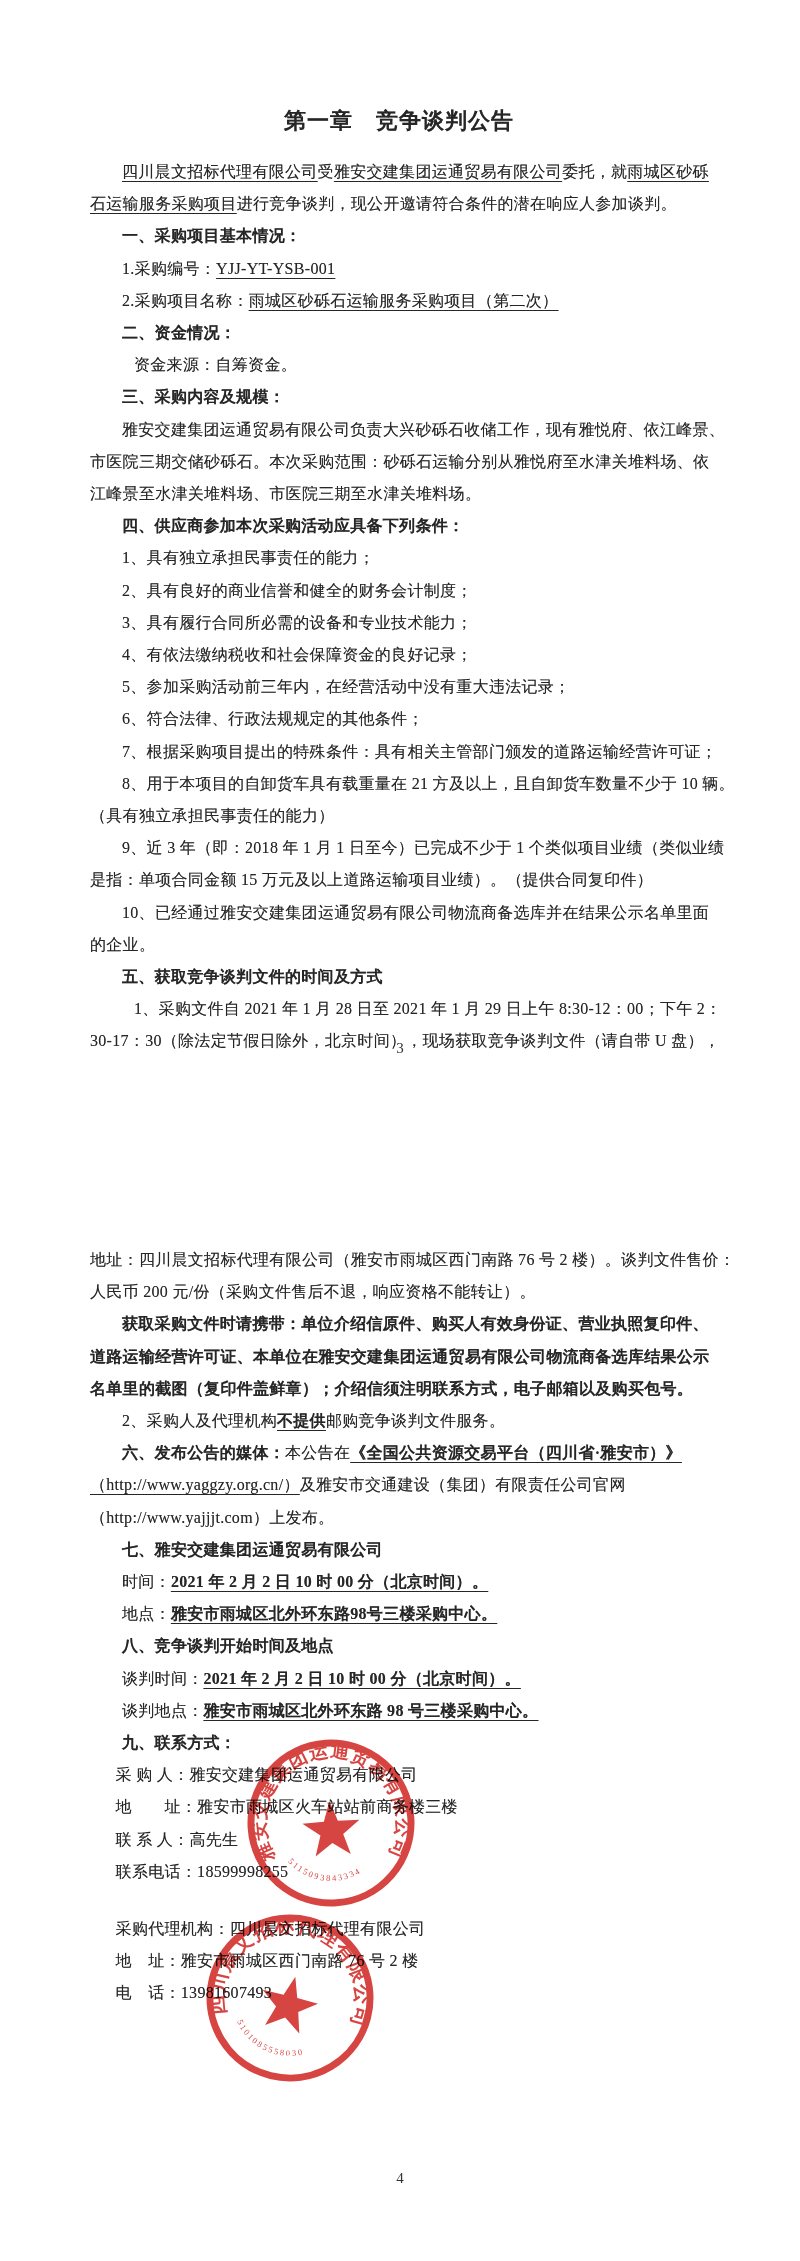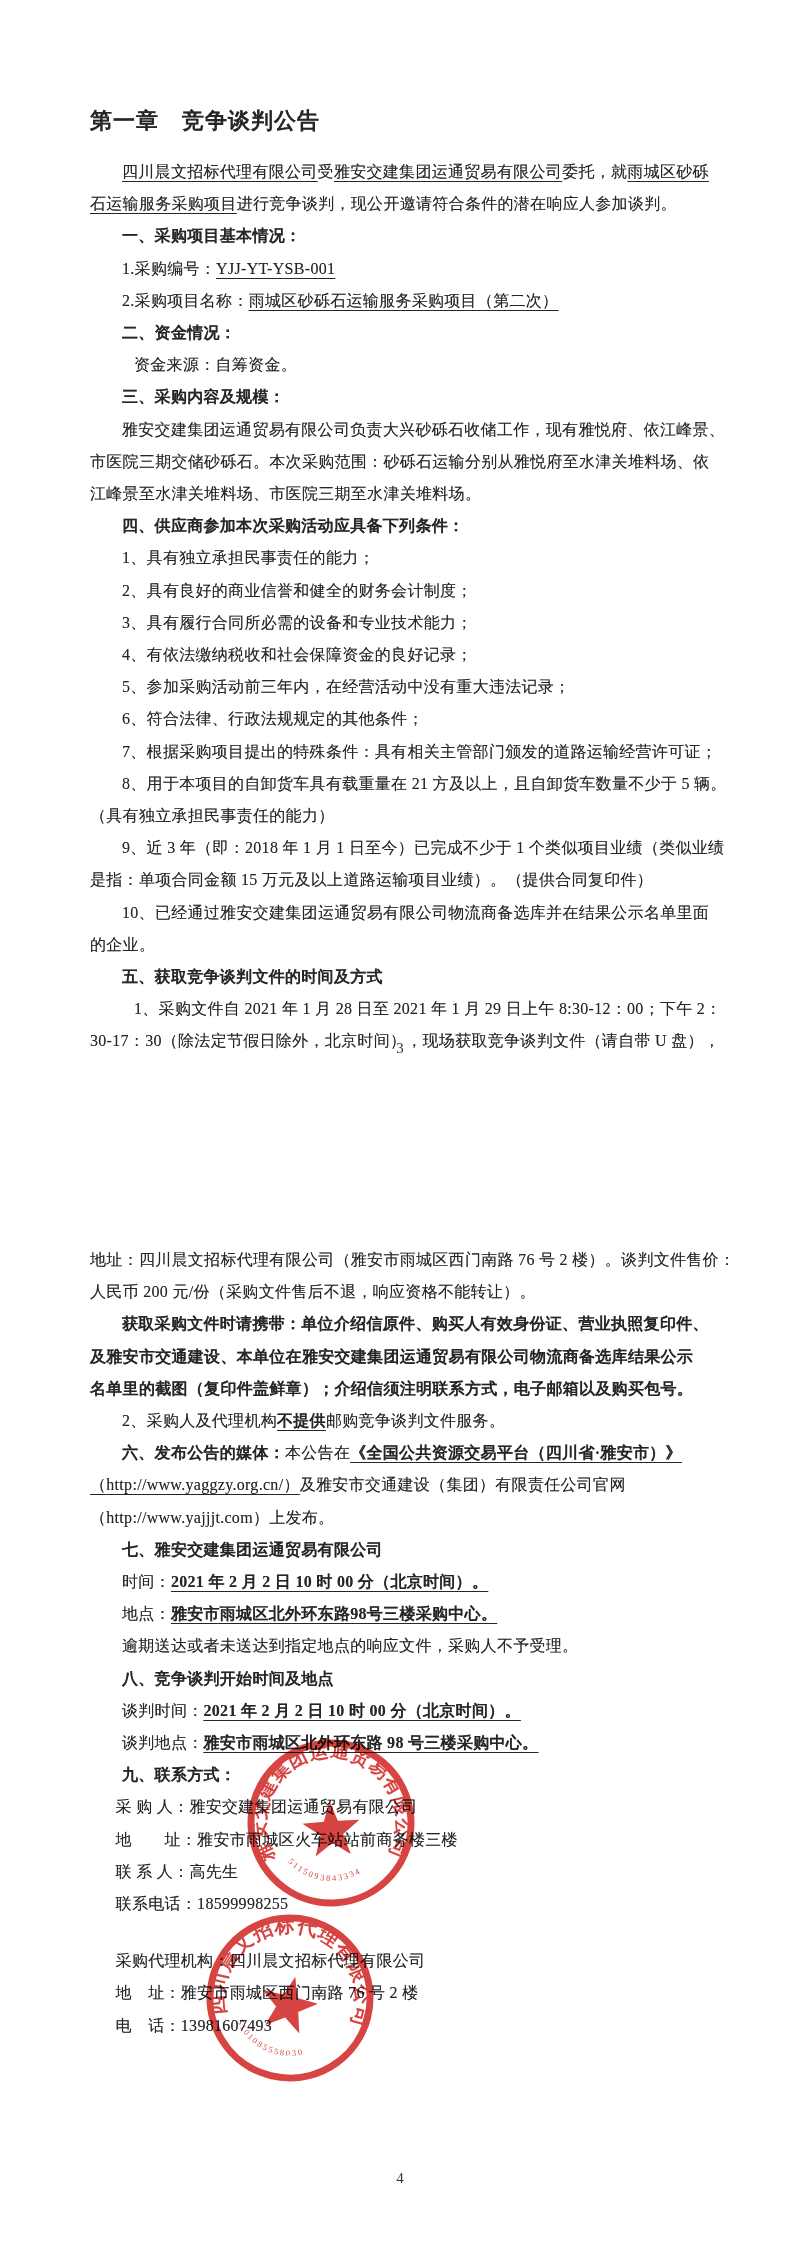--- a/index.html
+++ b/index.html
@@ -15,21 +15,21 @@
   }
   .page-1{height:1130px;padding-top:100px;}
   .page-2{height:1131px;padding-top:114px;}
   .page-body{position:relative;}
   .line{
     font-size:16px;line-height:32.2px;letter-spacing:0.3px;
     white-space:nowrap;
     text-shadow:0 0 0.5px rgba(40,40,40,.45);
   }
   .line.title{
-    text-align:left;font-size:22px;font-weight:700;line-height:42px;
+    text-align:center;font-size:22px;font-weight:700;line-height:42px;
     margin-bottom:14px;letter-spacing:1px;font-family:Liberation Serif, serif;
   }
   .line.indent{padding-left:2em;}
   .line.indent2{padding-left:2.75em;}
   .line.contact{padding-left:1.6em;}
   .line.gap{margin-top:25px;}
   .b{font-weight:700;}
   .u{text-decoration:underline;text-underline-offset:4px;text-decoration-thickness:1px;}
   .page-number{
     position:absolute;left:0;right:0;top:1040px;text-align:center;
@@ -59,47 +59,46 @@
         <div class="line"><span class="">市医院三期交储砂砾石。本次采购范围：砂砾石运输分别从雅悦府至水津关堆料场、依</span></div>
         <div class="line"><span class="">江峰景至水津关堆料场、市医院三期至水津关堆料场。</span></div>
         <div class="line indent"><span class="b ">四、供应商参加本次采购活动应具备下列条件：</span></div>
         <div class="line indent"><span class="">1、具有独立承担民事责任的能力；</span></div>
         <div class="line indent"><span class="">2、具有良好的商业信誉和健全的财务会计制度；</span></div>
         <div class="line indent"><span class="">3、具有履行合同所必需的设备和专业技术能力；</span></div>
         <div class="line indent"><span class="">4、有依法缴纳税收和社会保障资金的良好记录；</span></div>
         <div class="line indent"><span class="">5、参加采购活动前三年内，在经营活动中没有重大违法记录；</span></div>
         <div class="line indent"><span class="">6、符合法律、行政法规规定的其他条件；</span></div>
         <div class="line indent"><span class="">7、根据采购项目提出的特殊条件：具有相关主管部门颁发的道路运输经营许可证；</span></div>
-        <div class="line indent"><span class="">8、用于本项目的自卸货车具有载重量在 21 方及以上，且自卸货车数量不少于 5 辆。</span></div>
+        <div class="line indent"><span class="">8、用于本项目的自卸货车具有载重量在 21 方及以上，且自卸货车数量不少于 10 辆。</span></div>
         <div class="line"><span class="">（具有独立承担民事责任的能力）</span></div>
         <div class="line indent"><span class="">9、近 3 年（即：2018 年 1 月 1 日至今）已完成不少于 1 个类似项目业绩（类似业绩</span></div>
         <div class="line"><span class="">是指：单项合同金额 15 万元及以上道路运输项目业绩）。（提供合同复印件）</span></div>
         <div class="line indent"><span class="">10、已经通过雅安交建集团运通贸易有限公司物流商备选库并在结果公示名单里面</span></div>
         <div class="line"><span class="">的企业。</span></div>
         <div class="line indent"><span class="b ">五、获取竞争谈判文件的时间及方式</span></div>
         <div class="line indent2"><span class="">1、采购文件自 2021 年 1 月 28 日至 2021 年 1 月 29 日上午 8:30-12：00；下午 2：</span></div>
         <div class="line"><span class="">30-17：30（除法定节假日除外，北京时间），现场获取竞争谈判文件（请自带 U 盘），</span></div>
       </div>
     <div class="page-number">3</div>
   </section>
   <section class="page page-2">
     <div class="page-body">
         <div class="line"><span class="">地址：四川晨文招标代理有限公司（雅安市雨城区西门南路 76 号 2 楼）。谈判文件售价：</span></div>
         <div class="line"><span class="">人民币 200 元/份（采购文件售后不退，响应资格不能转让）。</span></div>
         <div class="line indent"><span class="b ">获取采购文件时请携带：单位介绍信原件、购买人有效身份证、营业执照复印件、</span></div>
-        <div class="line"><span class="b ">及雅安市交通建设、本单位在雅安交建集团运通贸易有限公司物流商备选库结果公示</span></div>
+        <div class="line"><span class="b ">道路运输经营许可证、本单位在雅安交建集团运通贸易有限公司物流商备选库结果公示</span></div>
         <div class="line"><span class="b ">名单里的截图（复印件盖鲜章）；介绍信须注明联系方式，电子邮箱以及购买包号。</span></div>
         <div class="line indent"><span class="">2、采购人及代理机构</span><span class="b u">不提供</span><span class="">邮购竞争谈判文件服务。</span></div>
         <div class="line indent"><span class="b ">六、发布公告的媒体：</span><span class="">本公告在</span><span class="b u">《全国公共资源交易平台（四川省·雅安市）》</span></div>
         <div class="line"><span class="u">（http://www.yaggzy.org.cn/）</span><span class="">及雅安市交通建设（集团）有限责任公司官网</span></div>
         <div class="line"><span class="">（http://www.yajjjt.com）上发布。</span></div>
         <div class="line indent"><span class="b ">七、雅安交建集团运通贸易有限公司</span></div>
         <div class="line indent"><span class="">时间：</span><span class="b u">2021 年 2 月 2 日 10 时 00 分（北京时间）。</span></div>
         <div class="line indent"><span class="">地点：</span><span class="b u">雅安市雨城区北外环东路98号三楼采购中心。</span></div>
-        <div class="line indent"><span class="">逾期送达或者未送达到指定地点的响应文件，采购人不予受理。</span></div>
         <div class="line indent"><span class="b ">八、竞争谈判开始时间及地点</span></div>
         <div class="line indent"><span class="">谈判时间：</span><span class="b u">2021 年 2 月 2 日 10 时 00 分（北京时间）。</span></div>
         <div class="line indent"><span class="">谈判地点：</span><span class="b u">雅安市雨城区北外环东路 98 号三楼采购中心。</span></div>
         <div class="line indent"><span class="b ">九、联系方式：</span></div>
         <div class="line contact"><span class="">采 购 人：雅安交建集团运通贸易有限公司</span></div>
         <div class="line contact"><span class="">地　　址：雅安市雨城区火车站站前商务楼三楼</span></div>
         <div class="line contact"><span class="">联 系 人：高先生</span></div>
         <div class="line contact"><span class="">联系电话：18599998255</span></div>
         <div class="line contact gap"><span class="">采购代理机构：四川晨文招标代理有限公司</span></div>
         <div class="line contact"><span class="">地　址：雅安市雨城区西门南路 76 号 2 楼</span></div>

